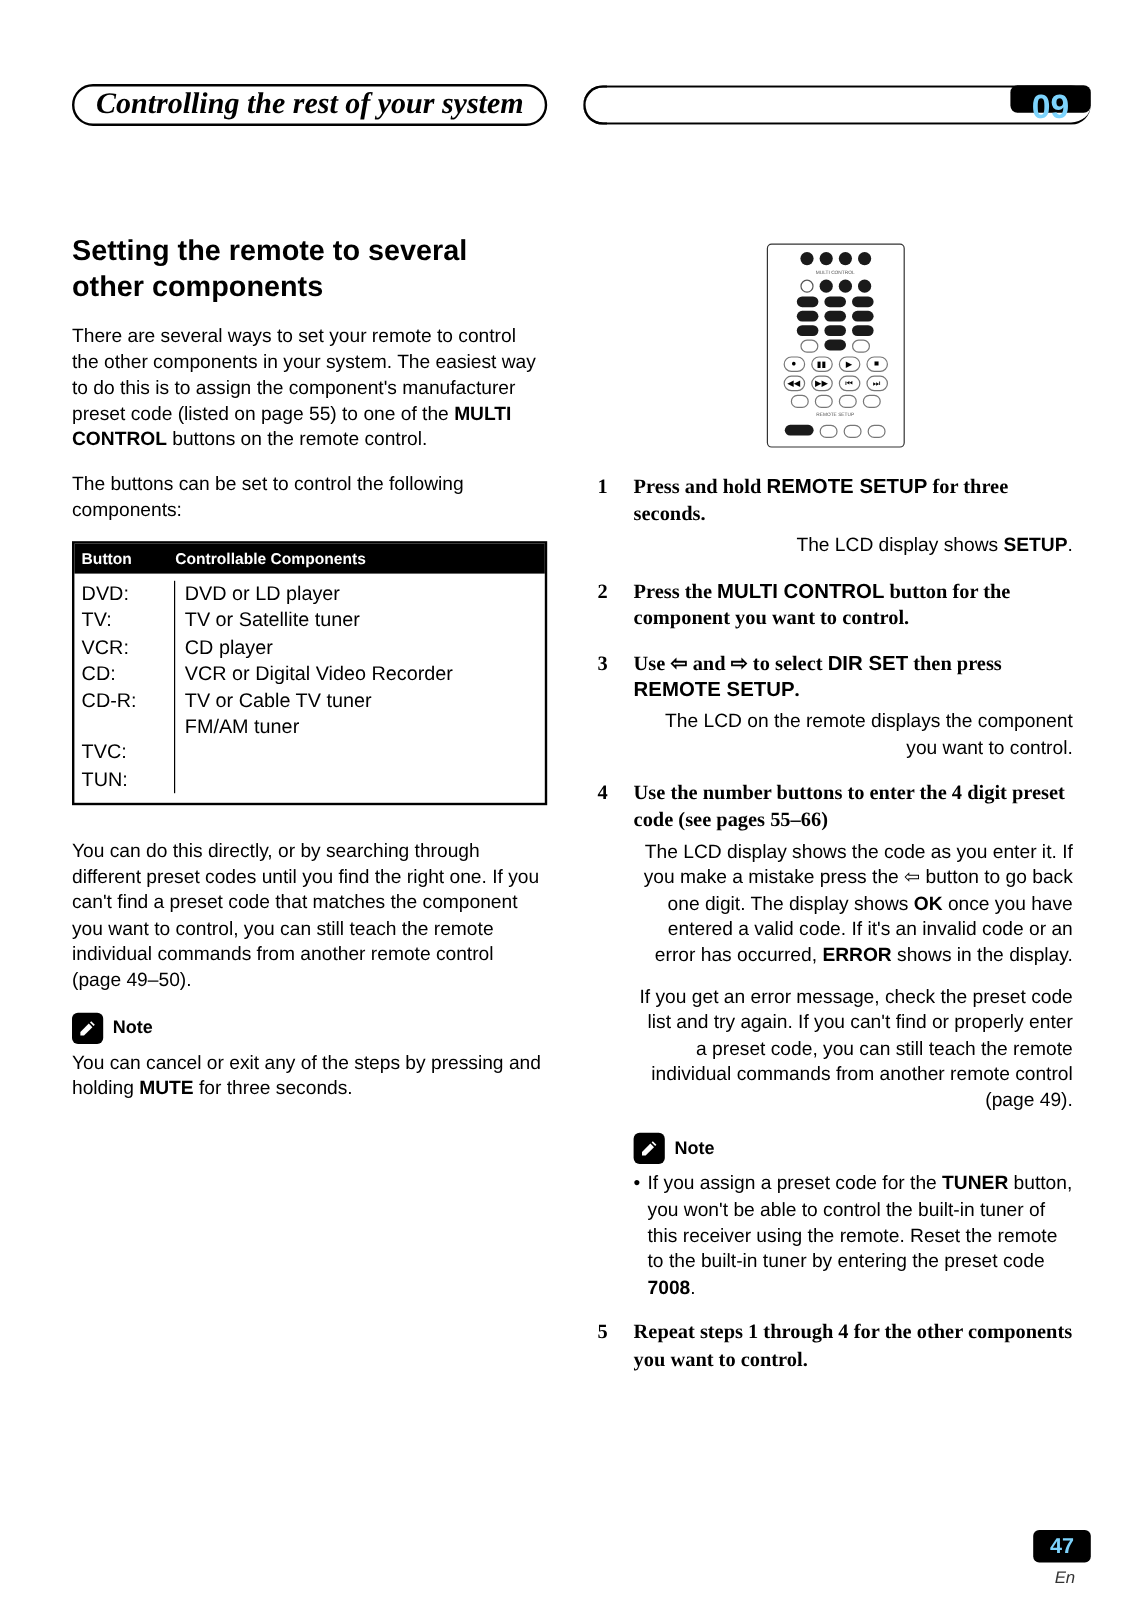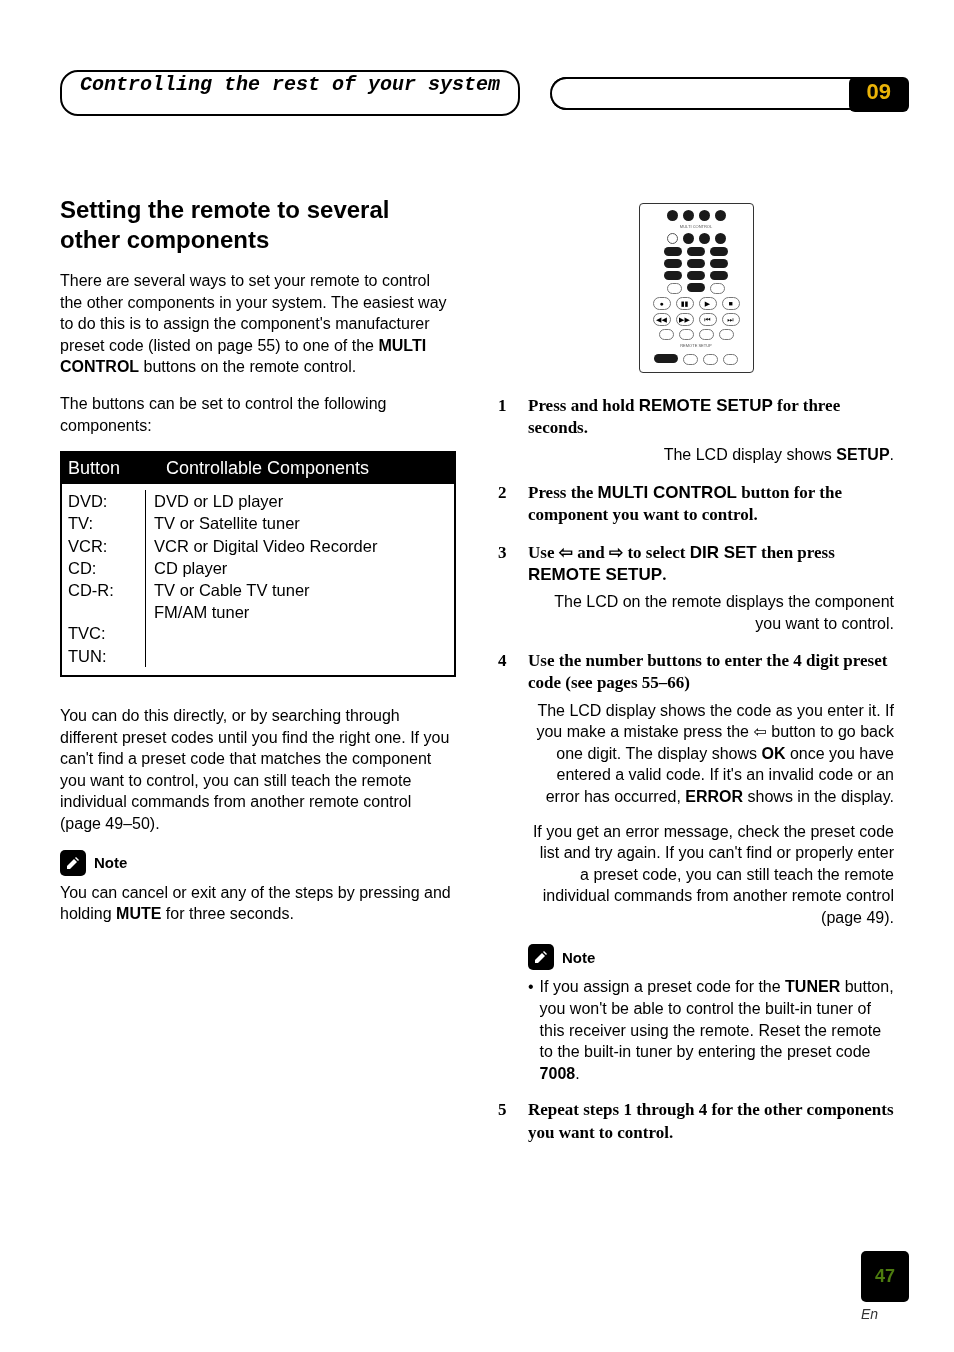--- a/index.html
+++ b/index.html
@@ -16,24 +16,24 @@
       top: 70px;
       left: 60px;
       right: 45px;
       display: flex;
       align-items: center;
       gap: 30px;
     }
     .header-pill {
       border: 2px solid #000;
       border-radius: 18px;
-      padding: 1px 18px 18px;
-      font-family: Liberation Mono, monospace;
+      padding: 1px 18px 2px;
+      font-family: Liberation Serif, serif;
       font-weight: 900;
-      font-size: 20px;
+      font-size: 25px;
       white-space: nowrap;
       font-style: italic;
     }
     .header-line-wrap {
       flex: 1;
       position: relative;
       height: 33px;
     }
     .header-line {
       position: absolute;
@@ -53,26 +53,26 @@
       width: 18px;
       border: 2px solid #000;
       border-right: none;
       border-top-left-radius: 18px;
       border-bottom-left-radius: 18px;
     }
     .header-num {
       position: absolute;
       right: 0;
       top: 0;
-      height: 35px;
+      height: 23px;
       background: #000;
-      color: #eab308;
+      color: #7dd3fc;
       font-family: "Arial Black", Arial, sans-serif;
       font-weight: 900;
-      font-size: 22px;
+      font-size: 28px;
       padding: 2px 18px;
       border-radius: 6px;
     }
     .columns {
       position: absolute;
       top: 195px;
       left: 60px;
       right: 60px;
       display: flex;
       gap: 42px;
@@ -92,24 +92,23 @@
     }
     strong { font-weight: 900; }
     .tbl {
       border: 2px solid #000;
       margin: 10px 0 28px;
     }
     .tbl-header {
       background: #000;
       color: #fff;
       display: flex;
-      font-weight: 400;
-      font-size: 18px;
+      font-weight: 700;
+      font-size: 13px;
       padding: 5px 6px;
-      gap: 20px;
     }
     .tbl-header .hcol1 { width: 78px; }
     .tbl-body { display: flex; padding: 6px 6px 8px; }
     .bcol1 { width: 78px; border-right: 1.5px solid #000; }
     .bcol2 { flex: 1; padding-left: 8px; }
     .trow { font-size: 16.5px; line-height: 1.35; }
     .trow .blabel { font-weight: 400; }
     .note-pill {
       display: flex;
       align-items: center;
@@ -174,31 +173,31 @@
     .rbtn-med { width: 15px; height: 11px; border-radius: 6px; border: 1px solid #777; background:#fff; }
     .rbtn-big { width: 18px; height: 13px; border-radius: 8px; border: 1px solid #777; background:#fff; display:flex; align-items:center; justify-content:center; font-size:7px; }
     .rlabel { font-size: 4px; color:#555; text-align:center; width:100%; line-height:1; margin:1px 0; }
     .remote-row.narrow .rbtn-oval { width: 18px; height:9px; }
     .remote-bottom { margin-top:2px; }
     .footer-num {
       position: absolute;
       bottom: 50px;
       right: 45px;
       background: #000;
-      color: #4d7c0f;
+      color: #7dd3fc;
       font-family: "Arial Black", Arial, sans-serif;
       font-weight: 900;
       font-size: 18px;
-      padding: 15px 14px;
+      padding: 3px 14px;
       border-radius: 5px;
     }
     .footer-en {
       position: absolute;
       bottom: 30px;
-      right: 76px;
+      right: 58px;
       font-style: italic;
       font-size: 14px;
       color: #333;
     }
     .note-sub p { margin-left: 0; }
     .bullet-line { display: flex; gap: 6px; }
     .bullet-dot { flex-shrink: 0; }
   </style>
 </head>
 <body>
@@ -231,22 +230,22 @@
           <div class="trow"><span class="blabel">VCR:</span></div>
           <div class="trow"><span class="blabel">CD:</span></div>
           <div class="trow"><span class="blabel">CD-R:</span></div>
           <div class="trow" style="height:21px"></div>
           <div class="trow"><span class="blabel">TVC:</span></div>
           <div class="trow"><span class="blabel">TUN:</span></div>
         </div>
         <div class="bcol2">
           <div class="trow">DVD or LD player</div>
           <div class="trow">TV or Satellite tuner</div>
+          <div class="trow">CD player</div>
           <div class="trow">VCR or Digital Video Recorder</div>
-          <div class="trow">CD player</div>
           <div class="trow">TV or Cable TV tuner</div>
           <div class="trow">FM/AM tuner</div>
         </div>
       </div>
     </div>
 
     <p>You can do this directly, or by searching through different preset codes until you find the right one. If you can't find a preset code that matches the component you want to control, you can still teach the remote individual commands from another remote control (page 49–50).</p>
 
     <div class="note-pill">
       <div class="note-icon">

